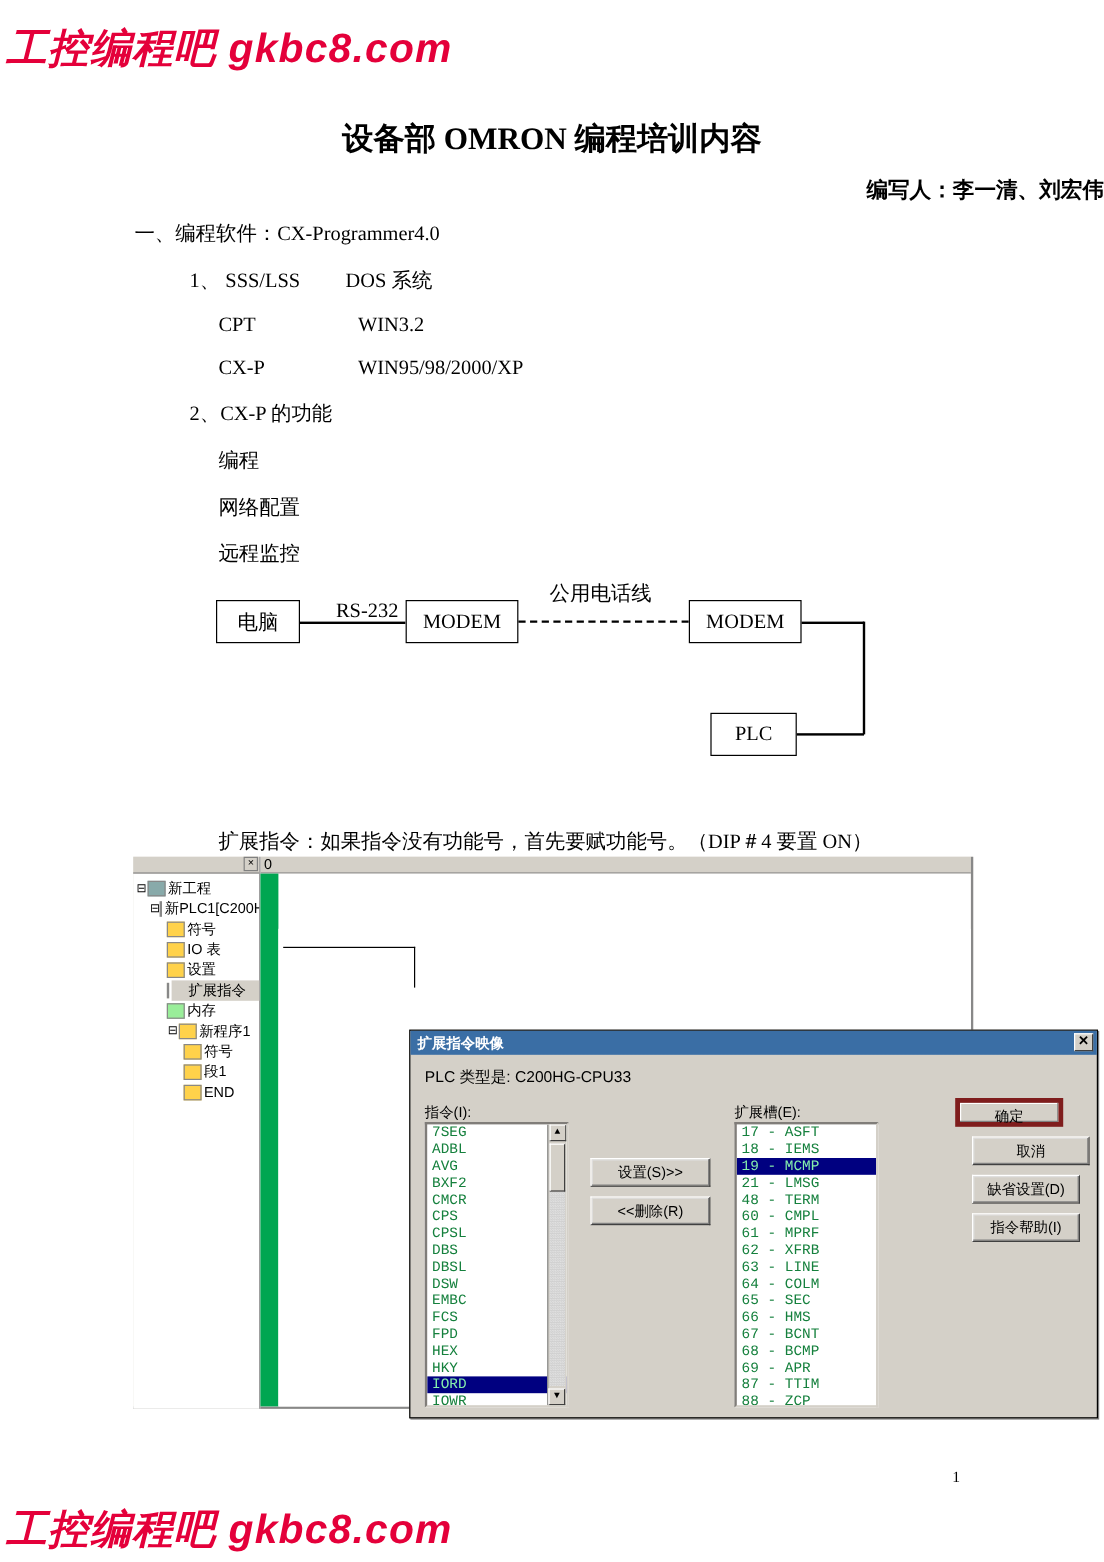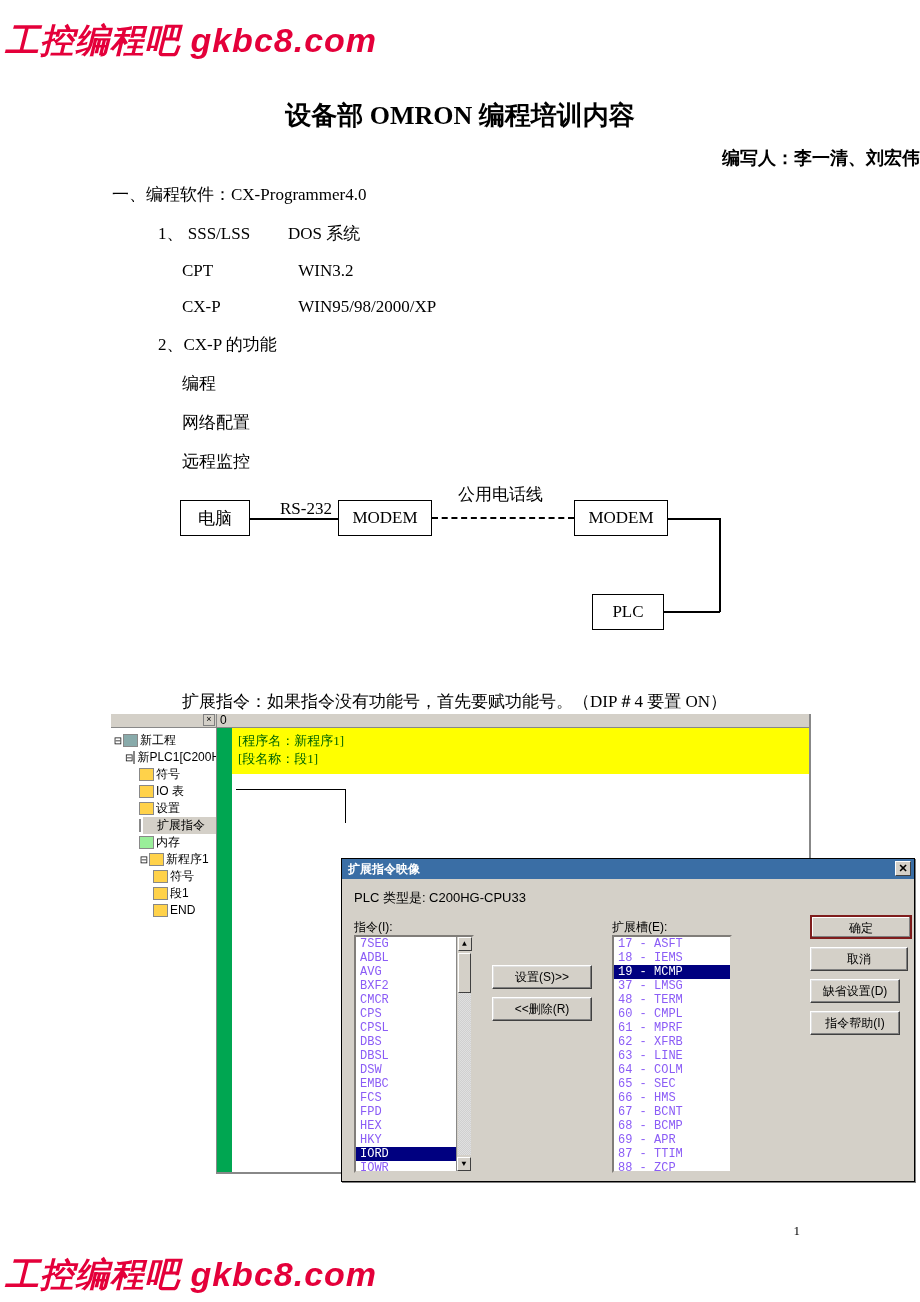--- a/index.html
+++ b/index.html
@@ -131,22 +131,22 @@
   .lbl { font-size: 12px; }
   .listbox {
     position: absolute; background: #fff;
     border: 2px inset #d4d0c8;
     font-family: "Fixedsys", "Courier New", monospace;
     font-size: 12px; line-height: 14px;
     overflow: hidden;
   }
   .lb-left { top: 56px; left: 12px; width: 120px; height: 238px; }
   .lb-right { top: 56px; left: 270px; width: 120px; height: 238px; }
-  .listbox .item { padding: 0 4px; white-space: nowrap; color: #8b5cf6; }
-  .listbox .item.sel { background: #000080; color: #ffffff; }
+  .listbox .item { padding: 0 4px; white-space: nowrap; color: #15803d; }
+  .listbox .item.sel { background: #000080; color: #86efac; }
   .scrollbar { position: absolute; right: 0; top: 0; bottom: 0; width: 16px; background: #d4d0c8; border-left: 1px solid #888; }
   .sb-btn { width: 14px; height: 14px; background: #d4d0c8; border: 1px solid #fff; border-right-color:#404040; border-bottom-color:#404040; margin: 0 auto; text-align: center; font-size: 8px; line-height: 12px; }
   .sb-track { position: absolute; top: 16px; bottom: 16px; left: 1px; right: 1px; background: repeating-conic-gradient(#e0e0e0 0 25%, #d0d0d0 0 50%); background-size: 2px 2px; }
   .sb-thumb { position: absolute; left: 0; right: 0; height: 40px; top: 0; background: #d4d0c8; border: 1px solid #fff; border-right-color:#404040; border-bottom-color:#404040; }
   .sb-btn.bot { position: absolute; bottom: 0; left: 0; }
 
   .btn {
     position: absolute;
     min-width: 86px;
     height: 24px;
@@ -155,21 +155,21 @@
     border-right-color: #404040;
     border-bottom-color: #404040;
     box-shadow: inset -1px -1px 0 #808080, inset 1px 1px 0 #dfdfdf;
     font-size: 12px;
     text-align: center;
     line-height: 22px;
     font-family: "SimSun", Tahoma, sans-serif;
   }
   .btn.set    { top: 86px;  left: 150px; width: 100px; }
   .btn.del    { top: 118px; left: 150px; width: 100px; }
-  .btn.ok     { top: 36px;  left: 468px; width: 102px; border: 2px solid #7f1d1d; box-shadow: inset -1px -1px 0 #808080, inset 1px 1px 0 #fff; }
+  .btn.ok     { top: 36px;  left: 454px; width: 90px; border: 4px solid #7f1d1d; box-shadow: inset -1px -1px 0 #808080, inset 1px 1px 0 #fff; }
   .btn.cancel { top: 68px;  left: 468px; width: 98px; }
   .btn.defset { top: 100px; left: 468px; width: 90px; }
   .btn.help   { top: 132px; left: 468px; width: 90px; }
   .lbl.instr  { position: absolute; top: 40px; left: 12px; }
   .lbl.slot   { position: absolute; top: 40px; left: 270px; }
 
   .page-no { position: absolute; top: 1223px; right: 120px; font-size: 13px; font-family: "Times New Roman", serif; }
 </style>
 </head>
 <body>
@@ -275,24 +275,20 @@
         </div>
       <div class="tree-row ind-d">
           <span class="tree-icon yellow"></span>
           <span>END</span>
         </div>
     </div>
   </div>
 
   <div class="content-pane">
     <div class="grid-green"></div>
-    <div class="yellow-banner">
-      <div>[程序名：新程序1]</div>
-      <div>[段名称：段1]</div>
-    </div>
     <div class="canvas-area">
       <div class="grid-cell"></div>
     </div>
 
     <div class="dialog">
       <div class="dlg-title">
         <span>扩展指令映像</span>
         <div class="dlg-close-x">✕</div>
       </div>
       <div class="dlg-body">
@@ -327,21 +323,21 @@
               </div>
             <div class="sb-btn bot">▼</div>
           </div>
         </div>
 
         <div class="listbox lb-right">
           <div id="lb-right-items">
               <div class="item">17 - ASFT</div>
               <div class="item">18 - IEMS</div>
               <div class="item sel">19 - MCMP</div>
-              <div class="item">37 - LMSG</div>
+              <div class="item">21 - LMSG</div>
               <div class="item">48 - TERM</div>
               <div class="item">60 - CMPL</div>
               <div class="item">61 - MPRF</div>
               <div class="item">62 - XFRB</div>
               <div class="item">63 - LINE</div>
               <div class="item">64 - COLM</div>
               <div class="item">65 - SEC</div>
               <div class="item">66 - HMS</div>
               <div class="item">67 - BCNT</div>
               <div class="item">68 - BCMP</div>

